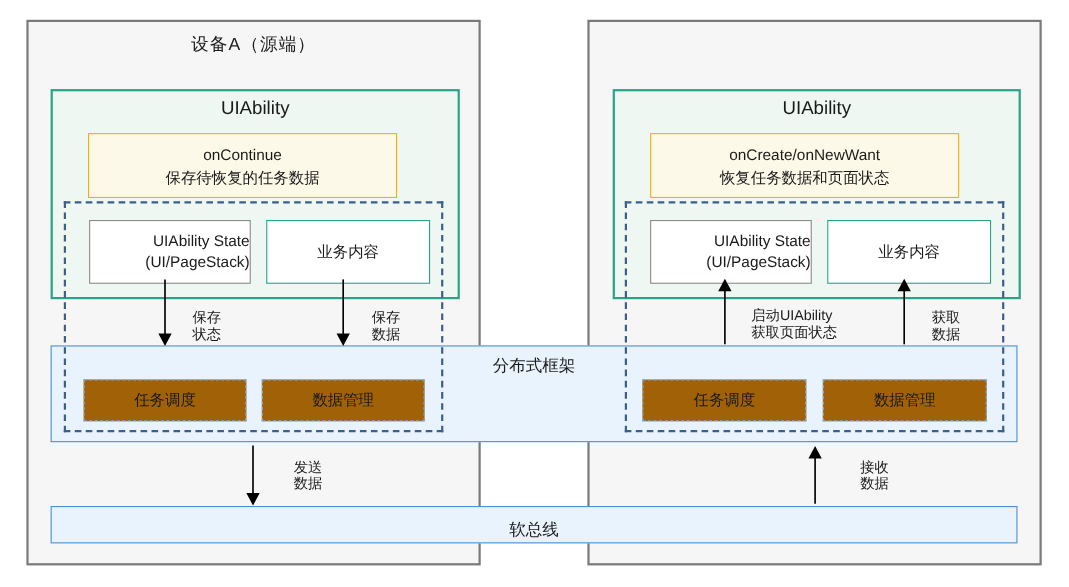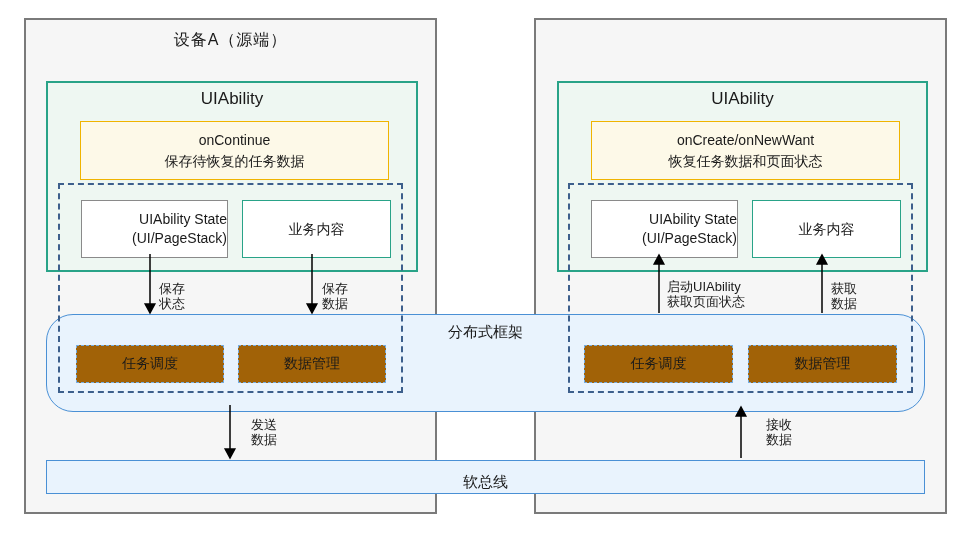--- a/index.html
+++ b/index.html
@@ -13,56 +13,56 @@
   .device-title { position:absolute; top:10px; left:0; width:100%;
                   text-align:center; font-size:16px; font-weight:500; letter-spacing:1px; }
 
   
   .uiability { position:absolute; left:20px; top:61px; width:372px; height:191px;
                background:#eef7f2; border:2px solid #29a388; }
   .uiability-title { position:absolute; top:6px; left:0; width:100%;
                      text-align:center; font-size:17px; font-weight:500; }
 
   
-  .callback { position:absolute; left:32px; top:38px; width:309px; height:59px;
+  .callback { position:absolute; left:32px; top:38px; width:281px; height:59px;
               background:#fdf9e8; border:1.5px solid #f0b400;
               display:flex; flex-direction:column; justify-content:center;
               text-align:center; font-size:14px; line-height:21px; }
 
   
   .inner-box { position:absolute; top:117px; height:58px; background:#ffffff;
                display:flex; flex-direction:column; justify-content:center;
                text-align:center; font-size:14px; line-height:19px; }
   .state-box { left:33px; width:147px; border:1.5px solid #8a8a8a;text-align:right; }
   .content-box { left:194px; width:149px; border:1.5px solid #29a388; }
 
   
   .band { position:absolute; left:46px; width:879px;
           background:#e9f3fd; border:1.5px solid #4a90d5; }
-  .band-framework { top:314px; height:98px;border-radius:27px; }
+  .band-framework { top:314px; height:88px; }
   .band-softbus { top:460px; height:34px; }
   .band-label { position:absolute; left:0; width:100%; text-align:center; font-size:15px; }
   .band-framework .band-label { top:8px; }
   .band-softbus .band-label { top:5px; line-height:31px; }
 
   
   .sub-box { position:absolute; top:30px; height:38px; background:#a16207;
              border:1.5px dashed #76ace0; display:flex; align-items:center;
              justify-content:center; font-size:14px; }
 
   
   .scope { position:absolute; top:183px; width:345px; height:210px;
            border:2px dashed #3d5f8c; background:transparent; pointer-events:none; }
 
   
   .arrows { position:absolute; left:0; top:0; width:972px; height:534px; pointer-events:none; }
 
   
   .arrow-label { position:absolute; font-size:13px; line-height:15px; }
-  .arrow-label span { display:block; }
+  .arrow-label span { display:block;margin-left:16px; }
 </style>
 </head>
 <body>
 
 <div class="page">
 
   <div class="device" style="left:24px;">
     <div class="device-title">设备A（源端）</div>
     <div class="uiability">
       <div class="uiability-title">UIAbility</div>

